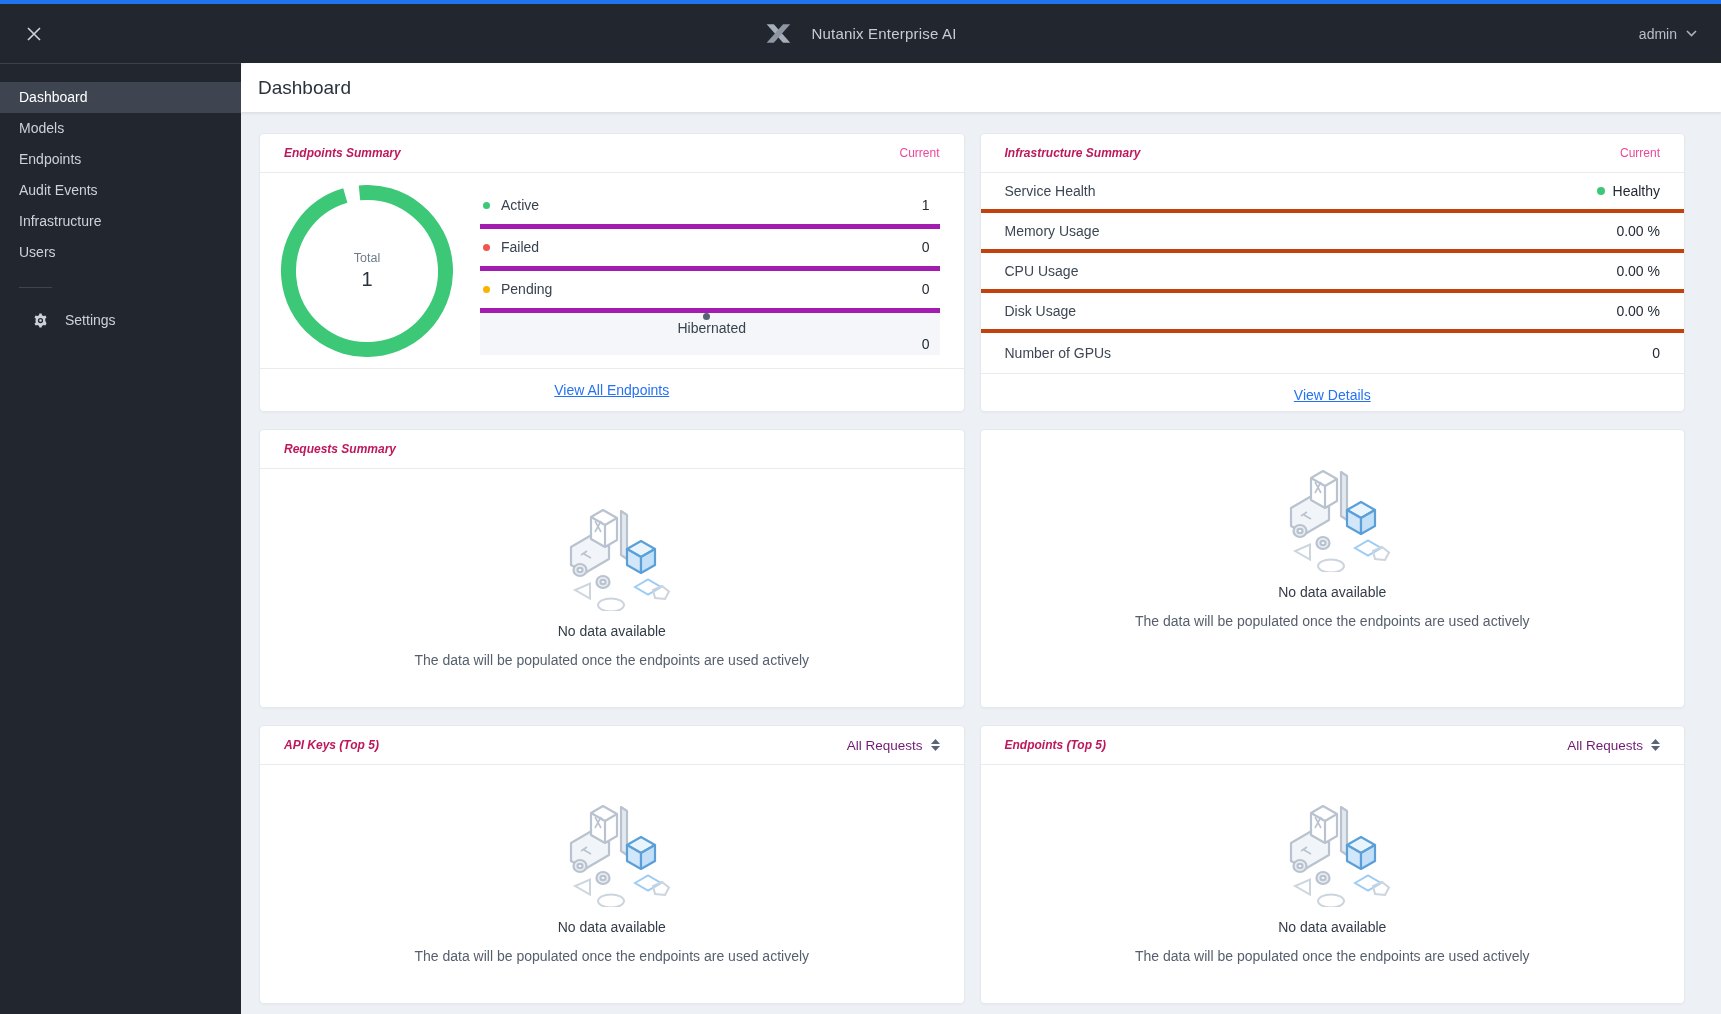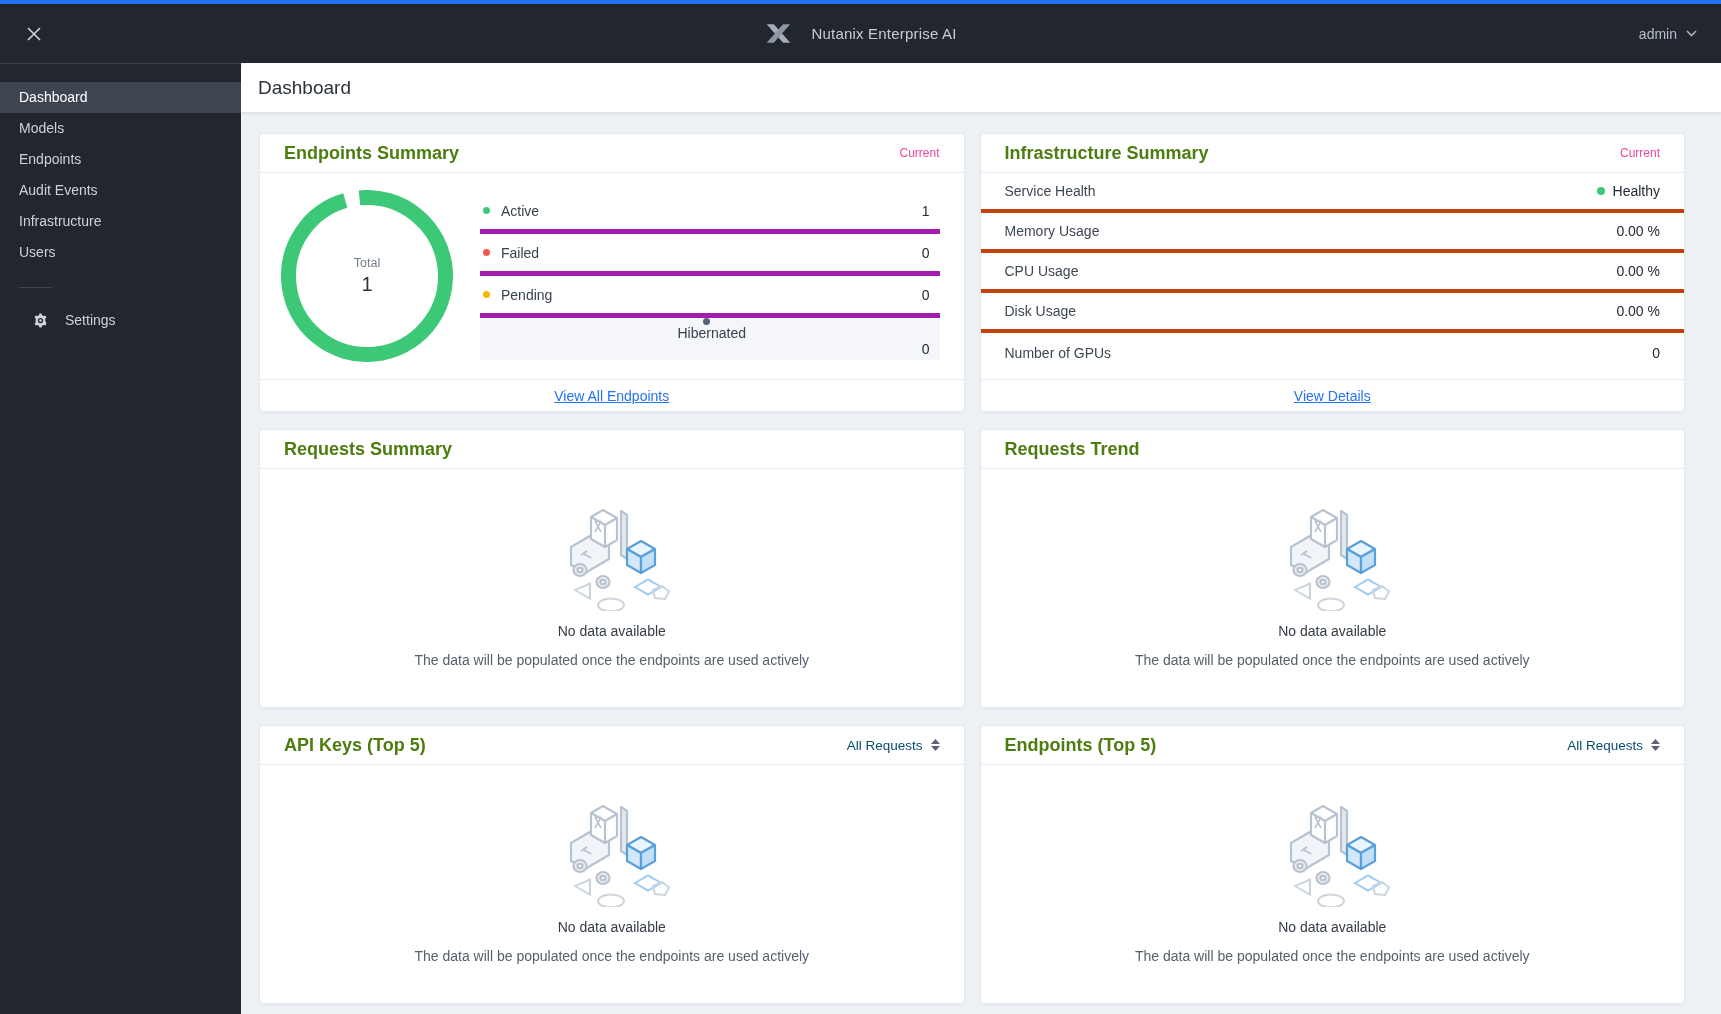--- a/index.html
+++ b/index.html
@@ -27,23 +27,23 @@
   .titlebar { background:#ffffff; height:49px; flex-shrink:0; display:flex; align-items:center; padding-left:17px; box-shadow:0 1px 3px rgba(40,50,60,.12); position:relative; z-index:2; }
   .page-title { font-size:19px; color:#2b323c; }
   .content { flex:1; padding:21px 36px 0 18px; overflow:hidden; }
 
   .filter-row { display:flex; justify-content:flex-end; margin-bottom:20px; }
   .time-select { width:186px; height:33px; background:#fff; border:1px solid #e8ecf1; border-radius:4px; box-shadow:0 1px 2px rgba(40,50,60,.08); display:flex; align-items:center; justify-content:space-between; padding:0 12px; font-size:13.5px; color:#39424e; cursor:pointer; }
 
   .card-row { display:flex; gap:15px; margin-bottom:17px; }
   .card { flex:1; background:#fff; border:1px solid #e4e9ee; border-radius:4px; height:279px; display:flex; flex-direction:column; box-shadow:0 1px 2px rgba(40,50,60,.04); }
   .card-header { height:39px; flex-shrink:0; display:flex; align-items:center; justify-content:space-between; padding:0 24px; border-bottom:1px solid #e8ecf0; }
-  .card-title { font-size:18px; font-weight:bold; color:#4d7c0f; }
+  .card-title { font-size:12px; font-weight:bold; color:#be185d;font-style:italic; }
   .card-meta { font-size:12px; color:#ec4899; }
-  .card-footer { height:32px; flex-shrink:0; border-top:1px solid #e8ecf0; display:flex; align-items:center; justify-content:center; }
+  .card-footer { height:43px; flex-shrink:0; border-top:1px solid #e8ecf0; display:flex; align-items:center; justify-content:center; }
   .link { color:#2572f2; font-size:14px; text-decoration:underline; cursor:pointer; }
 
   
   .es-body { flex:1; display:flex; align-items:center; padding-left:16px; }
   .donut-wrap { width:182px; flex-shrink:0; display:flex; justify-content:center; position:relative; }
   .donut-center { position:absolute; top:50%; left:50%; transform:translate(-50%,-50%); text-align:center; }
   .donut-total-label { font-size:12.5px; color:#6f7b89; }
   .donut-total-value { font-size:20px; color:#2b323c; margin-top:3px; }
   .legend { flex:1; margin:0 24px 0 22px; }
   .legend-row { height:42px; display:flex; align-items:center; border-bottom:5px solid #a21caf; padding:0 10px 0 3px; }
@@ -57,21 +57,21 @@
   .info-row { height:40px; display:flex; align-items:center; justify-content:space-between; padding:0 24px; border-bottom:4px solid #c2410c; }
   .info-row:last-child { border-bottom:none; }
   .info-label { font-size:14px; color:#3d4754; }
   .info-value { font-size:14px; color:#232a33; display:flex; align-items:center; gap:8px; }
   .health-dot { width:8px; height:8px; border-radius:50%; }
 
   
   .empty-body { flex:1; display:flex; flex-direction:column; align-items:center; padding-top:24px; overflow:hidden; }
   .empty-title { margin-top:12px; font-size:14px; color:#333c47; }
   .empty-sub { margin-top:13px; font-size:14px; color:#555f6d; }
-  .mini-select { display:flex; align-items:center; gap:8px; font-size:13.5px; color:#0c4a6e; cursor:pointer; }
+  .mini-select { display:flex; align-items:center; gap:8px; font-size:13.5px; color:#701a75; cursor:pointer; }
 </style>
 </head>
 <body>
 
 <svg width="0" height="0" style="position:absolute">
   <defs>
     <g id="forklift-art">
       <g stroke="#b9c2cf" stroke-width="2.2" fill="#ffffff" stroke-linejoin="round">
         <path d="M24,54 L48,40 L62,48 L62,66 L38,80 L24,72 Z" fill="#f1f5f9"></path>
         <path d="M44,24 L56,17 L70,25 L70,47 L58,54 L44,46 Z" fill="#ffffff"></path>
@@ -243,23 +243,20 @@
           </div>
           <div class="empty-body">
             <svg width="130" height="118" viewBox="0 0 130 118">
                 <use href="#forklift-art"></use>
               </svg>
             <div class="empty-title">No data available</div>
             <div class="empty-sub">The data will be populated once the endpoints are used actively</div>
           </div>
         </div>
         <div class="card">
-          <div class="card-header">
-            <span class="card-title">Requests Trend</span>
-          </div>
           <div class="empty-body">
             <svg width="130" height="118" viewBox="0 0 130 118">
                 <use href="#forklift-art"></use>
               </svg>
             <div class="empty-title">No data available</div>
             <div class="empty-sub">The data will be populated once the endpoints are used actively</div>
           </div>
         </div>
       </div>
 

